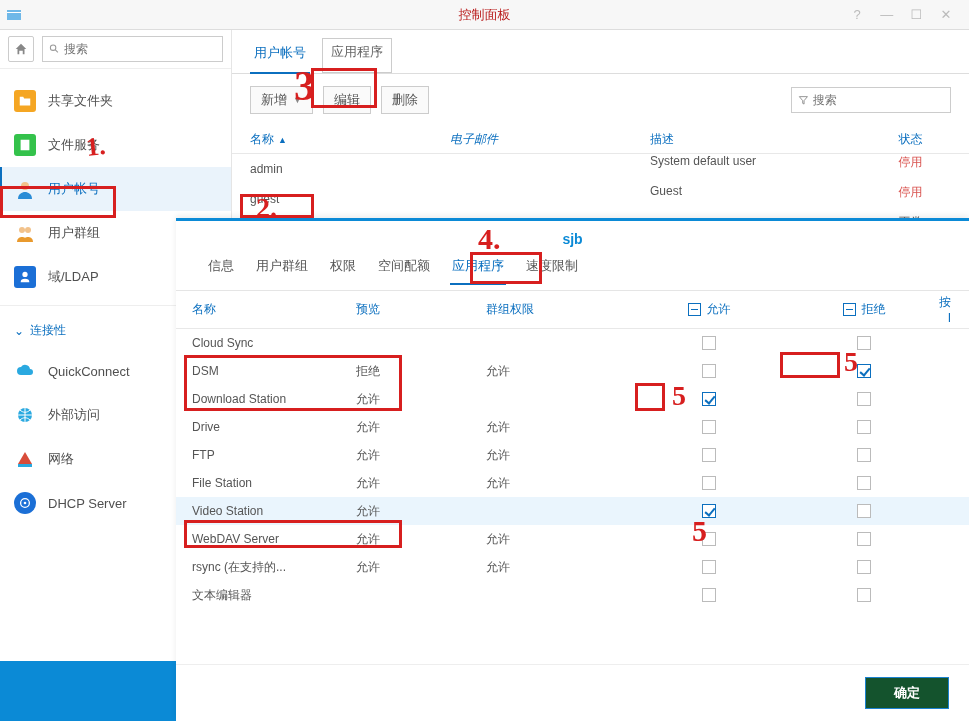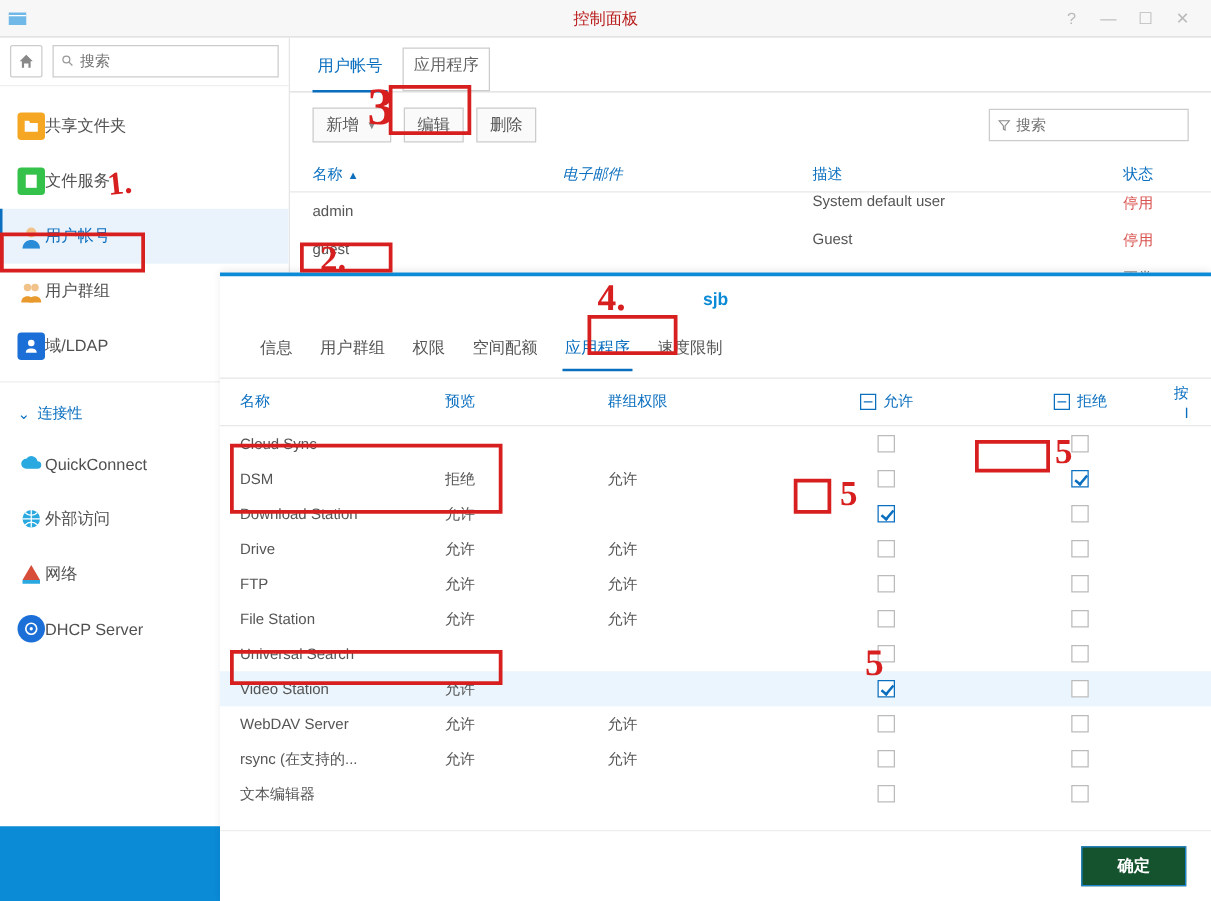--- a/index.html
+++ b/index.html
@@ -14,21 +14,21 @@
     
     .mainrow { display:flex; height: 691px; }
     .leftcol { width: 232px; border-right:1px solid #e5e5e5; display:flex; flex-direction:column; }
     .searchrow { display:flex; align-items:center; padding:6px 8px; gap:8px; border-bottom:1px solid #eee;}
     .home-btn { width:26px; height:26px; border:1px solid #ccc; color:#8a8a8a; display:flex; align-items:center; justify-content:center; border-radius:2px;}
     .search-wrap { flex:1; border:1px solid #ccc; height:26px; display:flex; align-items:center; padding:0 6px; color:#999;}
     .search-wrap svg { margin-right:4px;}
     .search-wrap input { border:none; outline:none; font-size:12px; width:100%; color:#333;}
     
     .nav { padding-top:10px; }
-    .nav-item { display:flex; align-items:center; height:44px; padding:0 14px; gap:0; color:#505050; cursor:pointer;}
+    .nav-item { display:flex; align-items:center; height:44px; padding:0 14px; gap:12px; color:#505050; cursor:pointer;}
     .nav-item.active { background:#eaf3fb; color:#0b6fbf; border-left:2px solid #0b6fbf; padding-left:12px;}
     .nav-item .icon { width:22px; height:22px; display:flex; align-items:center; justify-content:center; border-radius:3px;}
     .nav-sep { height:1px; background:#eee; margin:6px 0;}
     .nav-expand { display:flex; align-items:center; gap:6px; padding:10px 14px; color:#0b6fbf; font-size:12px;}
 
     .rightcol { flex:1; display:flex; flex-direction:column; }
     .tabsrow { display:flex; gap:12px; padding:8px 18px 0; border-bottom:1px solid #ddd;}
     .tab { padding:6px 4px 10px; color:#666; }
     .tab.active { color:#0b6fbf; border-bottom:2px solid #0b6fbf; margin-bottom:-1px;}
     .tab-box { border:1px solid #ccc; padding:4px 8px; }
@@ -46,21 +46,21 @@
     .col-desc { width:220px;}
     .col-status { flex:1; text-align:center;}
     .grid-row { display:flex; padding:0 18px; height:30px; color:#555; font-size:12px;}
     .grid-row .status-red { color:#d9534f;}
     .grid-row .status-ok { color:#555;}
 
     
     .modal { position:absolute; left:176px; top:218px; right:0; bottom:0; background:#fff; border-top:3px solid #0b8ad6; display:flex; flex-direction:column; box-shadow:0 -2px 6px rgba(0,0,0,0.08);}
     .modal-title { text-align:center; color:#0b8ad6; font-weight:bold; padding:10px 0 6px; font-size:14px;}
     .modal-tabs { display:flex; gap:18px; padding:0 30px 6px; border-bottom:1px solid #e5e5e5; font-size:13px; color:#555;}
-    .modal-tabs .mtab { padding:4px 2px 8px; cursor:pointer;margin-top:12px;}
+    .modal-tabs .mtab { padding:4px 2px 8px; cursor:pointer;}
     .modal-tabs .mtab.active { color:#0b6fbf; border-bottom:2px solid #0b6fbf; margin-bottom:-1px;}
     
     .appgrid-head { display:flex; padding:0 10px; color:#0b6fbf; font-size:12px; height:38px; align-items:center; border-bottom:1px solid #e8e8e8;}
     .ac-name { width:170px; padding-left:6px;}
     .ac-prev { width:130px;}
     .ac-group { width:143px;}
     .ac-allow { width:160px; text-align:center;}
     .ac-deny { width:150px; text-align:center;}
     .ac-ip { flex:1; text-align:right; padding-right:8px;}
     .cb-header { display:inline-flex; align-items:center; gap:6px; justify-content:center;}
@@ -359,32 +359,20 @@
         <div class="ac-prev">允许</div>
         <div class="ac-group">允许</div>
         <div class="ac-allow">
           <span class="cb "></span>
         </div>
         <div class="ac-deny">
           <span class="cb "></span>
         </div>
         <div class="ac-ip"></div>
       </div>
-      <div class="app-row">
-        <div class="ac-name">Universal Search</div>
-        <div class="ac-prev"></div>
-        <div class="ac-group"></div>
-        <div class="ac-allow">
-          <span class="cb "></span>
-        </div>
-        <div class="ac-deny">
-          <span class="cb "></span>
-        </div>
-        <div class="ac-ip"></div>
-      </div>
       <div class="app-row hl">
         <div class="ac-name">Video Station</div>
         <div class="ac-prev">允许</div>
         <div class="ac-group"></div>
         <div class="ac-allow">
           <span class="cb checked"></span>
         </div>
         <div class="ac-deny">
           <span class="cb "></span>
         </div>

